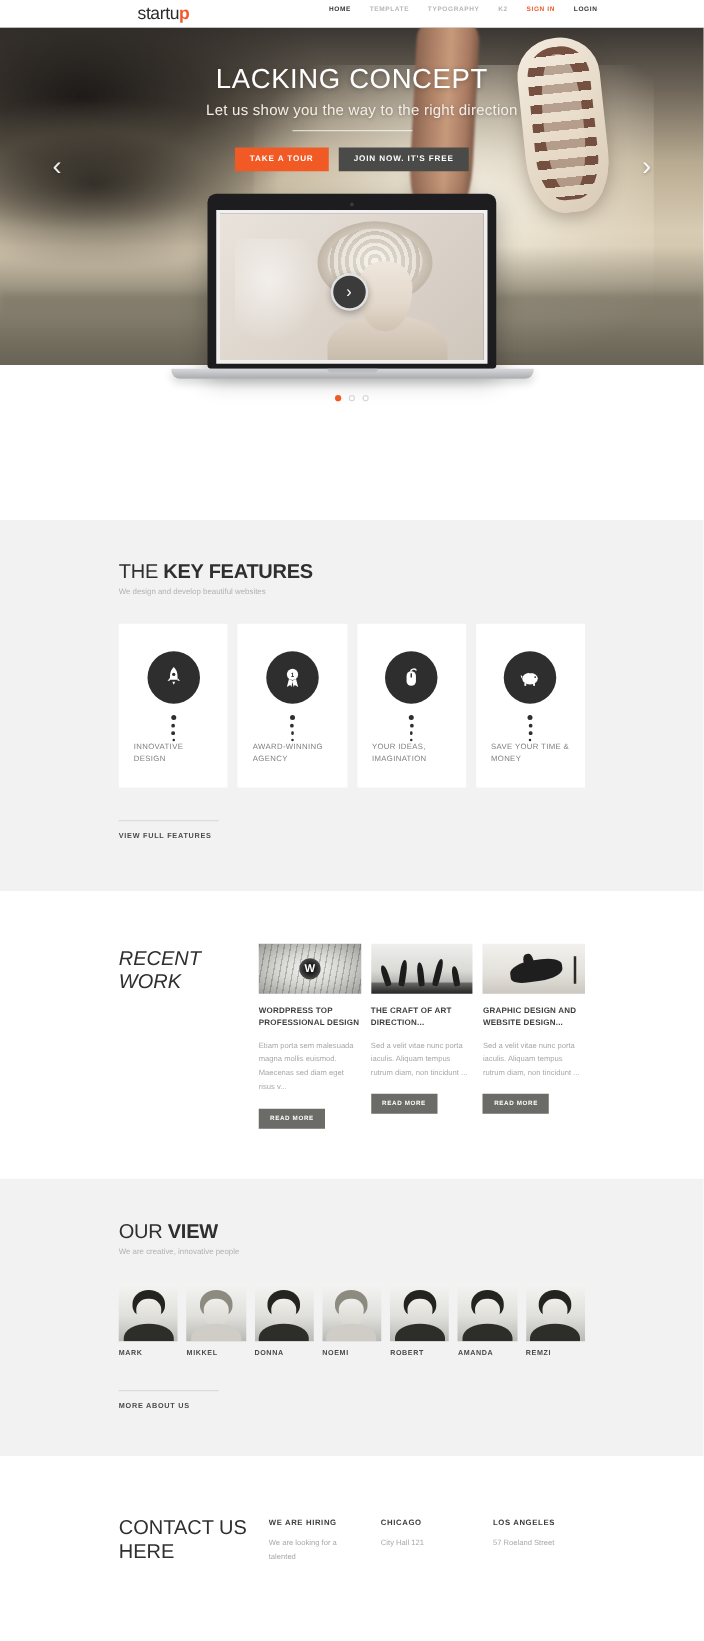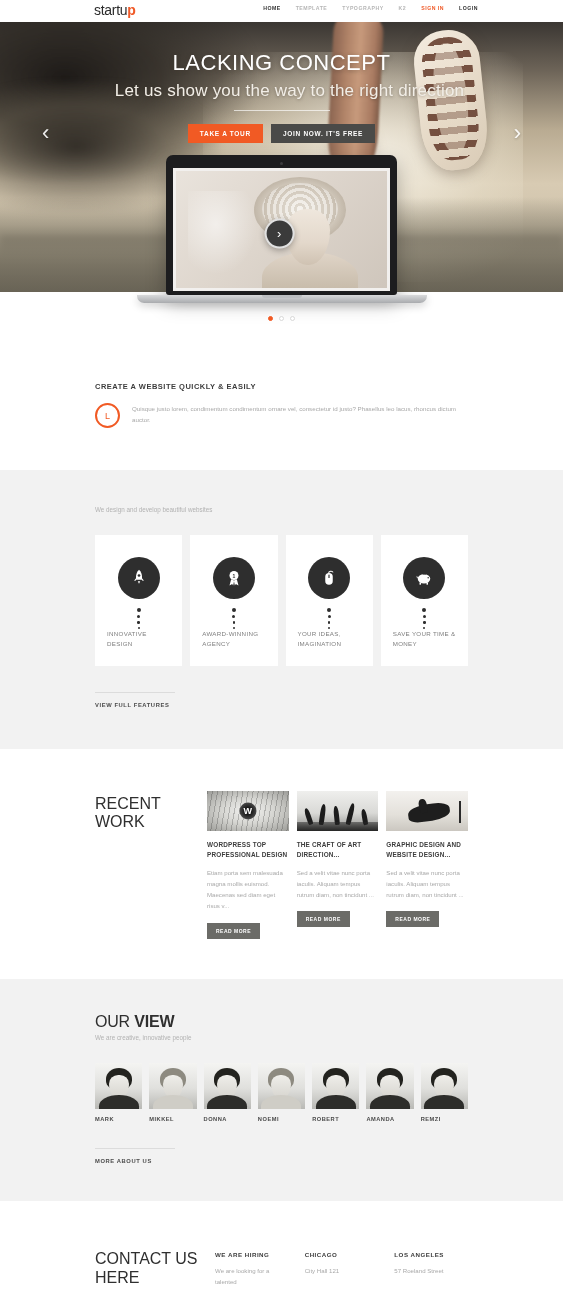--- a/index.html
+++ b/index.html
@@ -19,21 +19,21 @@
     height: 22px;
     background: #fff;
     display: flex;
     align-items: center;
     padding: 0 0 0 0;
     position: relative;
     z-index: 30;
   }
   .logo {
     position: absolute;
-    left: 94px;
+    left: 110px;
     top: 2px;
     font-size: 14px;
     letter-spacing: -0.3px;
     color: #2b2b2b;
     font-weight: 400;
   }
   .logo .accent { color: #f05a28; font-weight: 700; }
   .nav {
     position: absolute;
     right: 85px;
@@ -126,21 +126,21 @@
   }
   .hero-title {
     font-size: 22px;
     letter-spacing: 0.5px;
     color: #fff;
     font-weight: 400;
     text-shadow: 0 1px 4px rgba(60,50,40,.45);
   }
   .hero-sub {
     margin-top: 5px;
-    font-size: 17px;
+    font-size: 12px;
     color: #f2eee7;
     font-weight: 300;
     letter-spacing: .2px;
     text-shadow: 0 1px 3px rgba(60,50,40,.4);
     margin-left: 16px;
   }
   .hero-divider {
     width: 96px; height: 1px; margin: 9px auto 0;
     background: rgba(255,255,255,.65);
   }
@@ -281,21 +281,21 @@
   .link-row { margin-top: 26px; }
   .link-rule { width: 80px; height: 1px; background: #dcdcdc; }
   .link-more {
     display: inline-block; margin-top: 9px;
     font-size: 5.8px; letter-spacing: .6px; color: #4a4a4a; font-weight: 700;
     text-decoration: none; text-transform: uppercase;
   }
 
   
   .work { padding-top: 42px; padding-bottom: 40px; display: flex; gap: 16px; }
-  .work-left { width: 96px; padding-top: 4px; }
+  .work-left { width: 96px; padding-top: 4px; font-style: italic; }
   .work-title { font-size: 16px; color: #2f2f2f; font-weight: 300; line-height: 1.15; }
   .work-grid { display: flex; gap: 8px; flex: 1; }
   .work-card { flex: 1; }
   .work-thumb { width: 100%; height: 40px; position: relative; overflow: hidden; background: #ddd; }
   .thumb-eye {
     background: radial-gradient(ellipse at 50% 50%, #f2f2f0 0%, #d6d6d2 45%, #9b9b97 100%);
   }
   .thumb-eye .iris {
     position: absolute; left: 50%; top: 50%; transform: translate(-50%,-50%);
     width: 17px; height: 17px; border-radius: 50%;
@@ -456,32 +456,26 @@
     </div>
     <div class="carousel-dots">
       <span class="cdot active"></span>
       <span class="cdot"></span>
       <span class="cdot"></span>
     </div>
   </div>
 
   <div class="sec-white">
     <div class="section intro" style="padding-top:82px;">
-      <div class="intro-right">
-        <div class="intro-sub">CREATE A WEBSITE QUICKLY &amp; EASILY</div>
-        <div class="intro-row">
-          <div class="clock-icon">L</div>
-          <div class="intro-text">Quisque justo lorem, condimentum condimentum ornare vel, consectetur id justo? Phasellus leo lacus, rhoncus dictum auctor.</div>
-        </div>
-      </div>
     </div>
   </div>
 
   <div class="sec-grey">
     <div class="section features">
+      <div class="sec-title"><span>THE </span><b>KEY FEATURES</b></div>
       <div class="sec-subtitle">We design and develop beautiful websites</div>
 
       <div class="feature-grid">
         <div class="feature-card">
           <div class="feature-circle">
             <svg width="20" height="20" viewBox="0 0 24 24" fill="#fff">
                 <path d="M12 2c2.4 2.2 3.6 5.3 3.6 8.6v3.6H8.4v-3.6C8.4 7.3 9.6 4.2 12 2z"></path>
                 <circle cx="12" cy="9" r="1.6" fill="#2e2e2e"></circle>
                 <path d="M8.4 12.2 6 15.4l2.4-.5zM15.6 12.2 18 15.4l-2.4-.5z"></path>
                 <path d="M10.6 16h2.8l-1.4 3z"></path>

